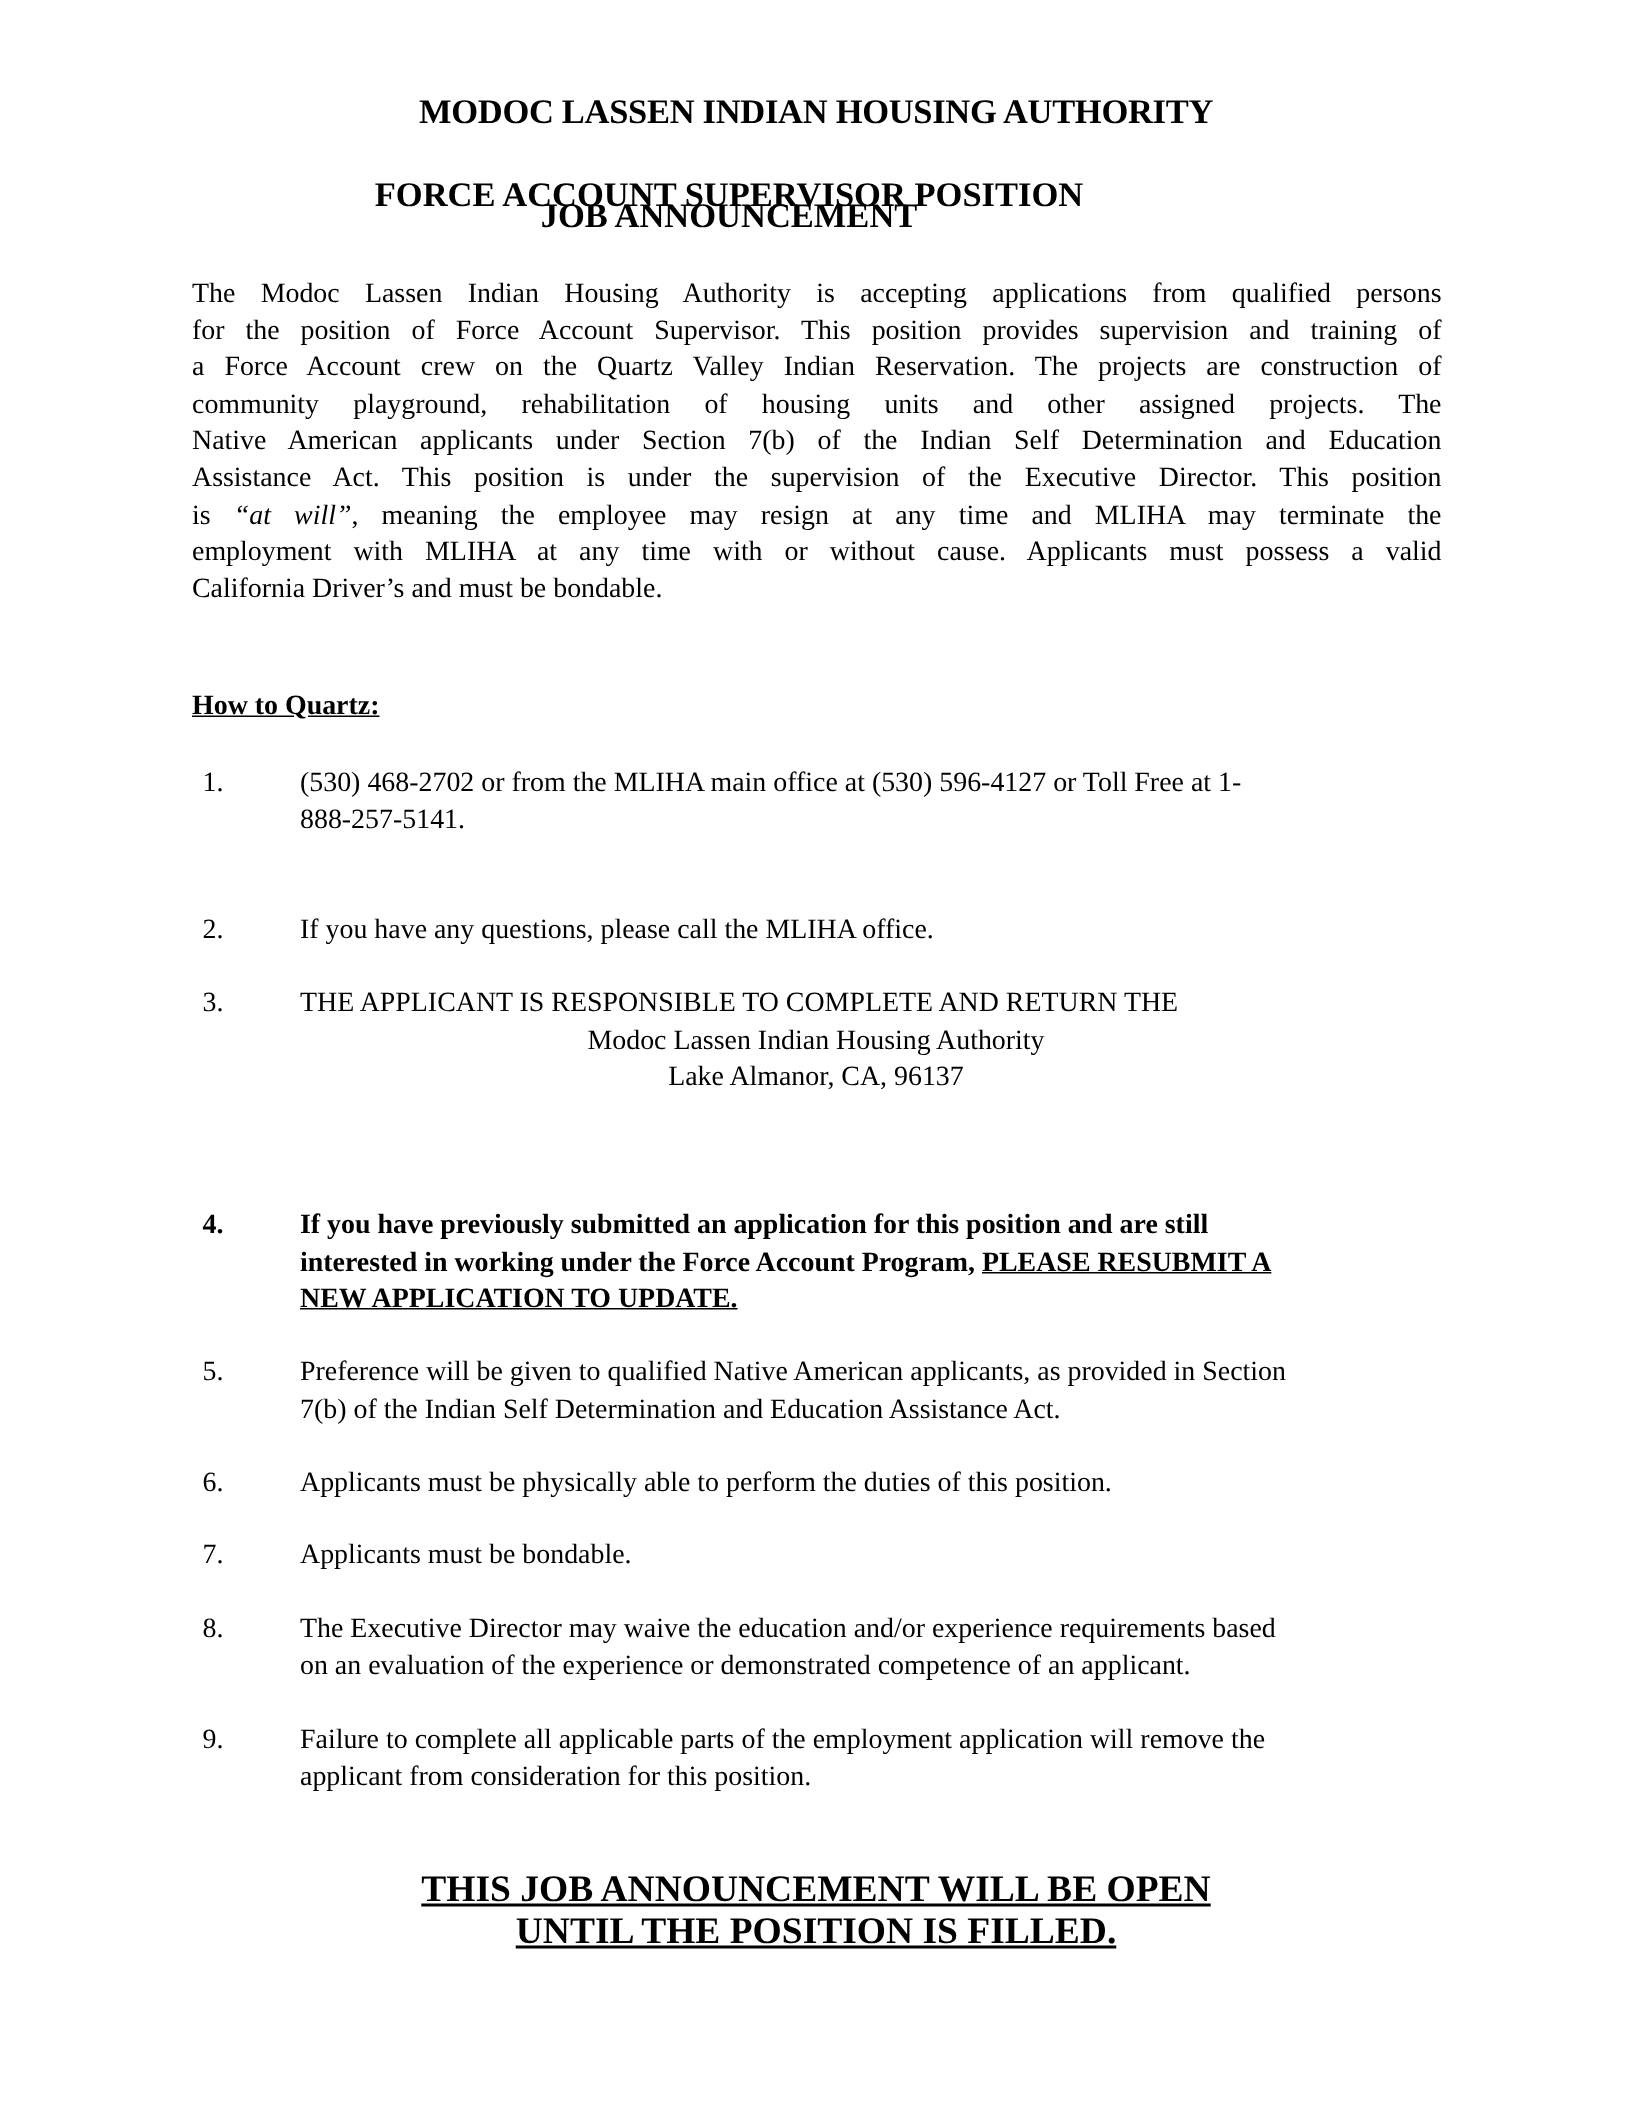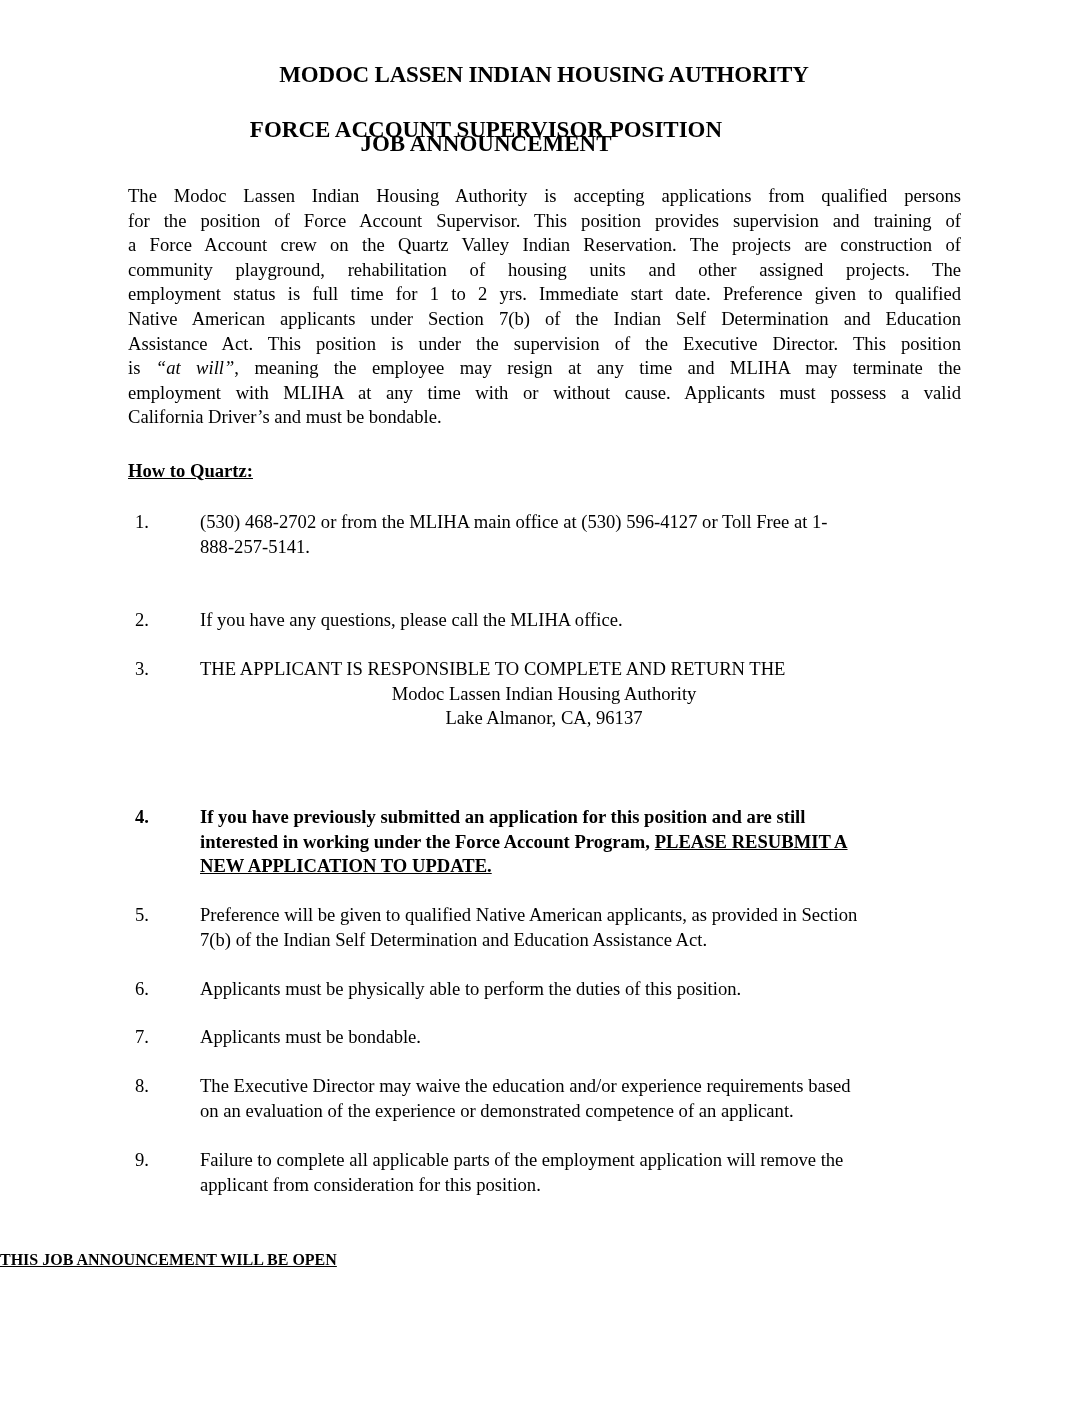--- a/index.html
+++ b/index.html
@@ -30,42 +30,41 @@
       font-weight: bold; font-size: 18.6px; text-decoration: underline;
     }
     .item { position: absolute; left: 0; width: 1088px; font-size: 18.6px; line-height: 24.5px; }
     .item .num { position: absolute; left: 135px; top: 0; }
     .item .txt { position: absolute; left: 200px; top: 0; width: 760px; }
     .item .txt .l { display: block; white-space: nowrap; }
     .item.bold { font-weight: bold; }
     .u { text-decoration: underline; }
     .addr { display: block; text-align: center; margin-left: -200px; width: 1088px; white-space: nowrap; }
     .footer {
-      position: absolute; left: 0; width: 1088px; 
-      font-weight: bold; font-size: 16px; line-height: 27px;
+      position: absolute; left: 0; width: 1088px; text-align: center;
+      font-weight: bold; font-size: 25px; line-height: 27px;
     }
     .f1 { top: 1246px; text-decoration: underline; }
     .f2 { top: 1274px; }
     .f2 span { text-decoration: underline; }
   </style>
 </head>
 <body>
 
 <div class="page">
 
   <div class="title">MODOC LASSEN INDIAN HOUSING AUTHORITY</div>
   <div class="subtitle sub1">FORCE ACCOUNT SUPERVISOR POSITION</div>
   <div class="subtitle sub2">JOB ANNOUNCEMENT</div>
 
   <div class="intro">
     <span class="line">The Modoc Lassen Indian Housing Authority is accepting applications from qualified persons</span>
     <span class="line">for the position of Force Account Supervisor.  This position provides supervision and training of</span>
     <span class="line">a Force Account crew on the Quartz Valley Indian Reservation.  The projects are construction of</span>
     <span class="line">community playground, rehabilitation of housing units and other assigned projects. The</span>
-    <span class="line">employment status is full time for 1 to 2 yrs.  Immediate start date.  Preference given to qualified</span>
     <span class="line">Native American applicants under Section 7(b) of the Indian Self Determination and Education</span>
     <span class="line">Assistance Act.  This position is under the supervision of the Executive Director.  This position</span>
     <span class="line"><span>is </span><i>“at will”</i><span>, meaning the employee may resign at any time and MLIHA may terminate the</span></span>
     <span class="line">employment with MLIHA at any time with or without cause.  Applicants must possess a valid</span>
     <span class="line last">California Driver’s and must be bondable.</span>
   </div>
 
   <div class="howto">How to Quartz:</div>
 
   <div class="item" style="top:510px;">
@@ -133,14 +132,15 @@
 
   <div class="item" style="top:1148px;">
     <span class="num">9.</span>
     <div class="txt">
       <span class="l">Failure to complete all applicable parts of the employment application will remove the</span>
       <span class="l">applicant from consideration for this position.</span>
     </div>
   </div>
 
   <div class="footer f1">THIS JOB ANNOUNCEMENT WILL BE OPEN</div>
+  <div class="footer f2"><span>UNTIL THE POSITION IS FILLED.</span></div>
 
 </div>
 
 </body></html>

